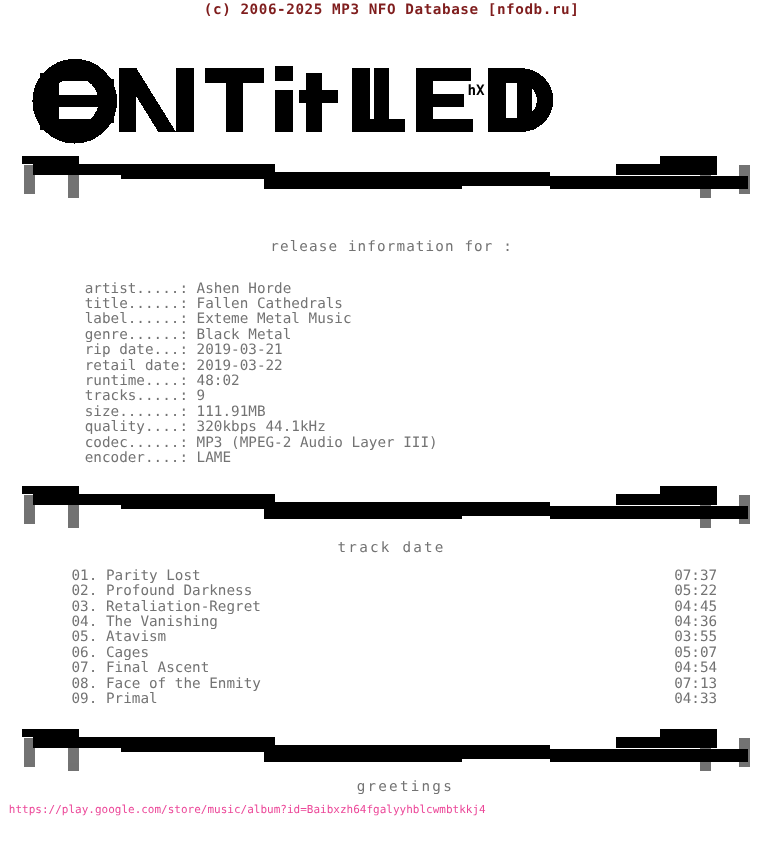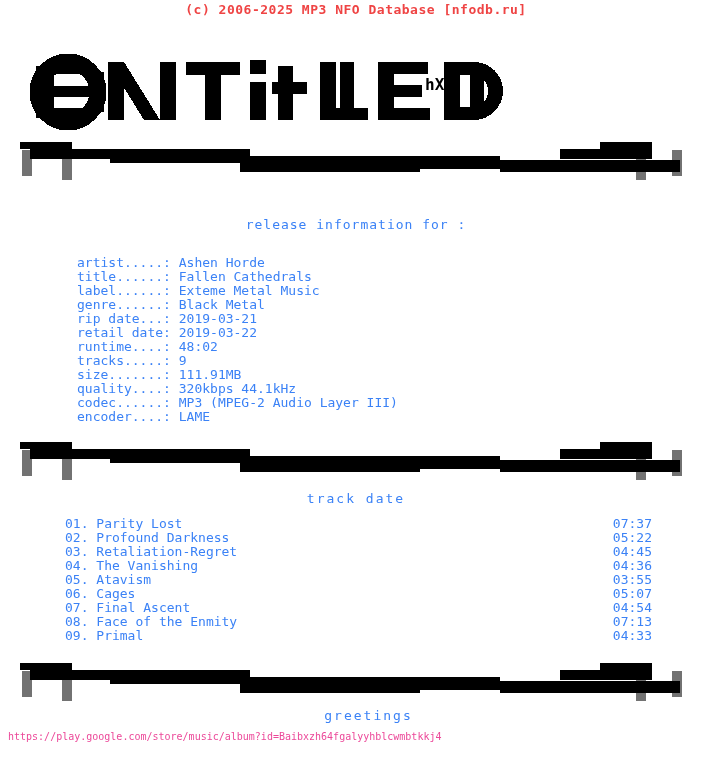--- a/index.html
+++ b/index.html
@@ -12,38 +12,38 @@
     height: 768px;
     font-family: "DejaVu Sans Mono", "Liberation Mono", monospace;
     color: #000000;
     overflow: hidden;
     position: relative;
   }
 
   
   .copyright-bar {
     text-align: center;
-    color: #ef4444;
+    color: #7f1d1d;
     font-family: "DejaVu Sans Mono", "Liberation Mono", monospace;
     font-size: 13px;
     font-weight: bold;
     letter-spacing: 0.5px;
     padding-top: 2px;
     height: 18px;
     line-height: 16px;
     white-space: pre;
   }
 
   
   .nfo-text {
     font-family: "DejaVu Sans Mono", "Liberation Mono", monospace;
     font-size: 13px;
     line-height: 14px;
     white-space: pre;
-    color: #3b82f6;
+    color: #737373;
   }
 
   .section-heading {
     text-align: center;
     font-size: 13px;
     line-height: 14px;
     white-space: pre;
     letter-spacing: 1px;
   }
 
@@ -126,21 +126,21 @@
 
       <path d="M444 42 h30 a29 29 0 0 1 0 58 h-30 z M460 55 v32 h12 a16 16 0 0 0 0 -32 z"></path>
 
       <rect x="36" y="46" width="18" height="52"></rect>
       <rect x="92" y="52" width="12" height="40"></rect>
       <rect x="206" y="42" width="14" height="58"></rect>
       <rect x="340" y="42" width="14" height="58"></rect>
       <rect x="470" y="48" width="14" height="46"></rect>
     </g>
   </svg>
-  <div style="position:absolute;left:425px;top:55px;font-family:'DejaVu Sans Mono','Liberation Mono',monospace;font-size:16px;font-weight:bold;">hX!</div>
+  <div style="position:absolute;left:425px;top:55px;font-family:'DejaVu Sans Mono','Liberation Mono',monospace;font-size:13px;font-weight:bold;">hX!</div>
 </div>
 
 
 <svg width="712" height="42" viewBox="0 0 712 42">
   <g fill="#000000" shape-rendering="crispEdges">
     <rect x="20" y="4" width="52" height="7"></rect>
     <rect x="30" y="11" width="80" height="10"></rect>
     <rect x="110" y="11" width="140" height="14"></rect>
     <rect x="250" y="18" width="250" height="10"></rect>
     <rect x="500" y="22" width="180" height="12"></rect>

